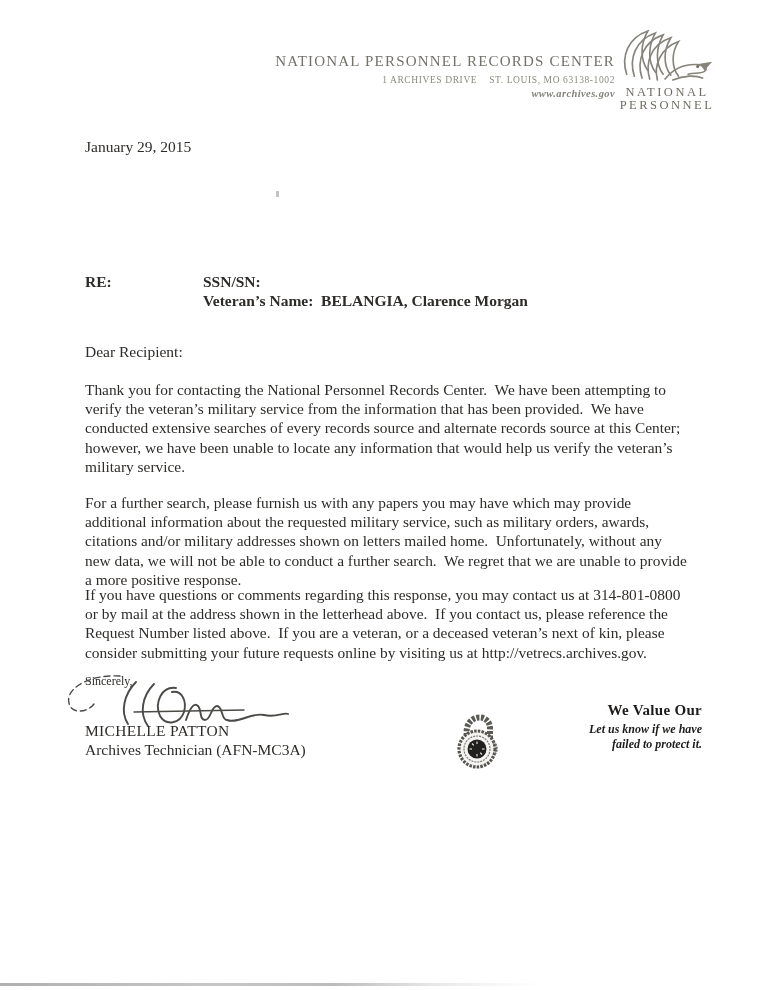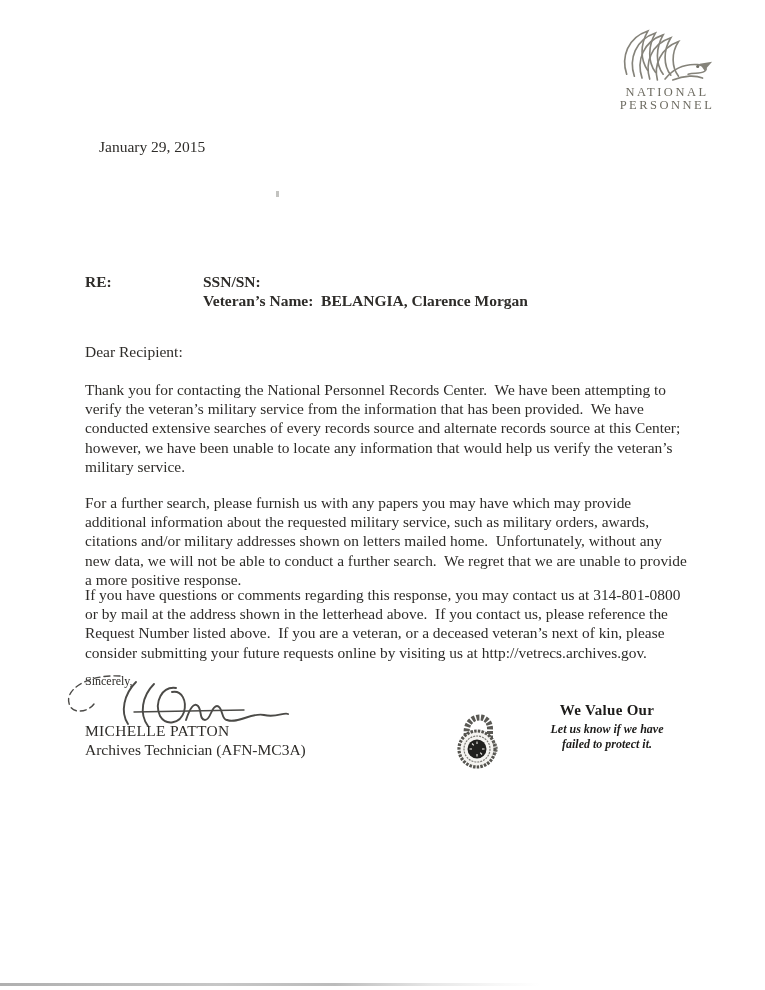--- a/index.html
+++ b/index.html
@@ -32,21 +32,21 @@
   .na-logo{
     position:absolute; top:26px; right:48px; width:100px;
     text-align:center; color:#6e6c62;
   }
   .na-logo .eagle{display:block;margin:0 auto;}
   .na-logo .logo-line{
     font-size:12.5px; letter-spacing:2.5px; line-height:13px;
     color:#6e6c62; white-space:pre;
   }
   
-  .date{position:absolute; left:99px; top:138px; font-size:15.5px;}
+  .date{position:absolute; left:85px; top:138px; font-size:15.5px;}
   .re-block{
     position:absolute; left:85px; top:272px;
     font-size:15.5px; font-weight:bold; line-height:19px;
     display:flex;
     gap:28px;
   }
   .re-label{width:90px;}
   .re-lines div{white-space:pre;}
   .salutation{position:absolute; left:85px; top:343px; font-size:15.5px;}
   .para{
@@ -58,21 +58,21 @@
   
   .sincerely{position:absolute; left:85px; top:674px; font-size:12px;}
   .signature{position:absolute; left:58px; top:668px;}
   .signer-name{position:absolute; left:85px; top:722px; font-size:15.5px; letter-spacing:.3px;}
   .signer-title{position:absolute; left:85px; top:741px; font-size:15.5px;}
   
   .privacy-seal{
     position:absolute; left:452px; top:702px; width:255px;
     display:flex; align-items:flex-start;
   }
-  .privacy-text{margin-left:6px; text-align:center; width:190px; color:#1d1c1a;}
+  .privacy-text{margin-left:6px; text-align:right; width:190px; color:#1d1c1a;}
   .privacy-bold{font-size:15px; font-weight:bold; line-height:17px; letter-spacing:.3px;}
   .privacy-italic{font-size:12px; font-weight:bold; font-style:italic; line-height:14.5px;}
   .privacy-italic.first{margin-top:3px;}
   
   .scan-line{
     position:absolute; left:0; top:983px; width:540px; height:3px;
     background:linear-gradient(to right,
       rgba(110,110,110,.55) 0%, rgba(130,130,130,.45) 40%,
       rgba(120,120,120,.5) 62%, rgba(160,160,160,.25) 80%,
       rgba(190,190,190,.12) 92%, rgba(200,200,200,0) 100%);
@@ -80,20 +80,25 @@
   .scan-speck{
     position:absolute; left:276px; top:191px; width:3px; height:6px;
     background:#c3c3c0;
   }
 </style>
 </head>
 <body>
 
 <div class="page">
 
+  <div class="letterhead-text">
+    <div class="org-name">NATIONAL PERSONNEL RECORDS CENTER</div>
+    <div class="org-address">1 ARCHIVES DRIVE    ST. LOUIS, MO 63138-1002</div>
+    <div class="org-website">www.archives.gov</div>
+  </div>
 
   <div class="na-logo">
     <svg class="eagle" width="96" height="60" viewBox="0 0 100 62" fill="none">
       <g stroke="#85837a" stroke-width="1.7" stroke-linecap="round">
         <path d="M8,50 C2,32 9,12 30,5 C22,19 22,35 30,46"></path>
         <path d="M16,52 C10,34 17,14 38,7 C30,21 30,37 38,48"></path>
         <path d="M24,54 C18,36 25,16 46,9 C38,23 38,39 46,50"></path>
         <path d="M32,55 C27,38 33,19 54,12 C46,25 46,41 54,51"></path>
         <path d="M40,56 C36,41 43,23 62,16 C54,28 55,43 62,52"></path>
         <path d="M48,55 C56,45 68,39 82,40 C90,41 93,44 89,47 C84,50 78,48 72,50"></path>

